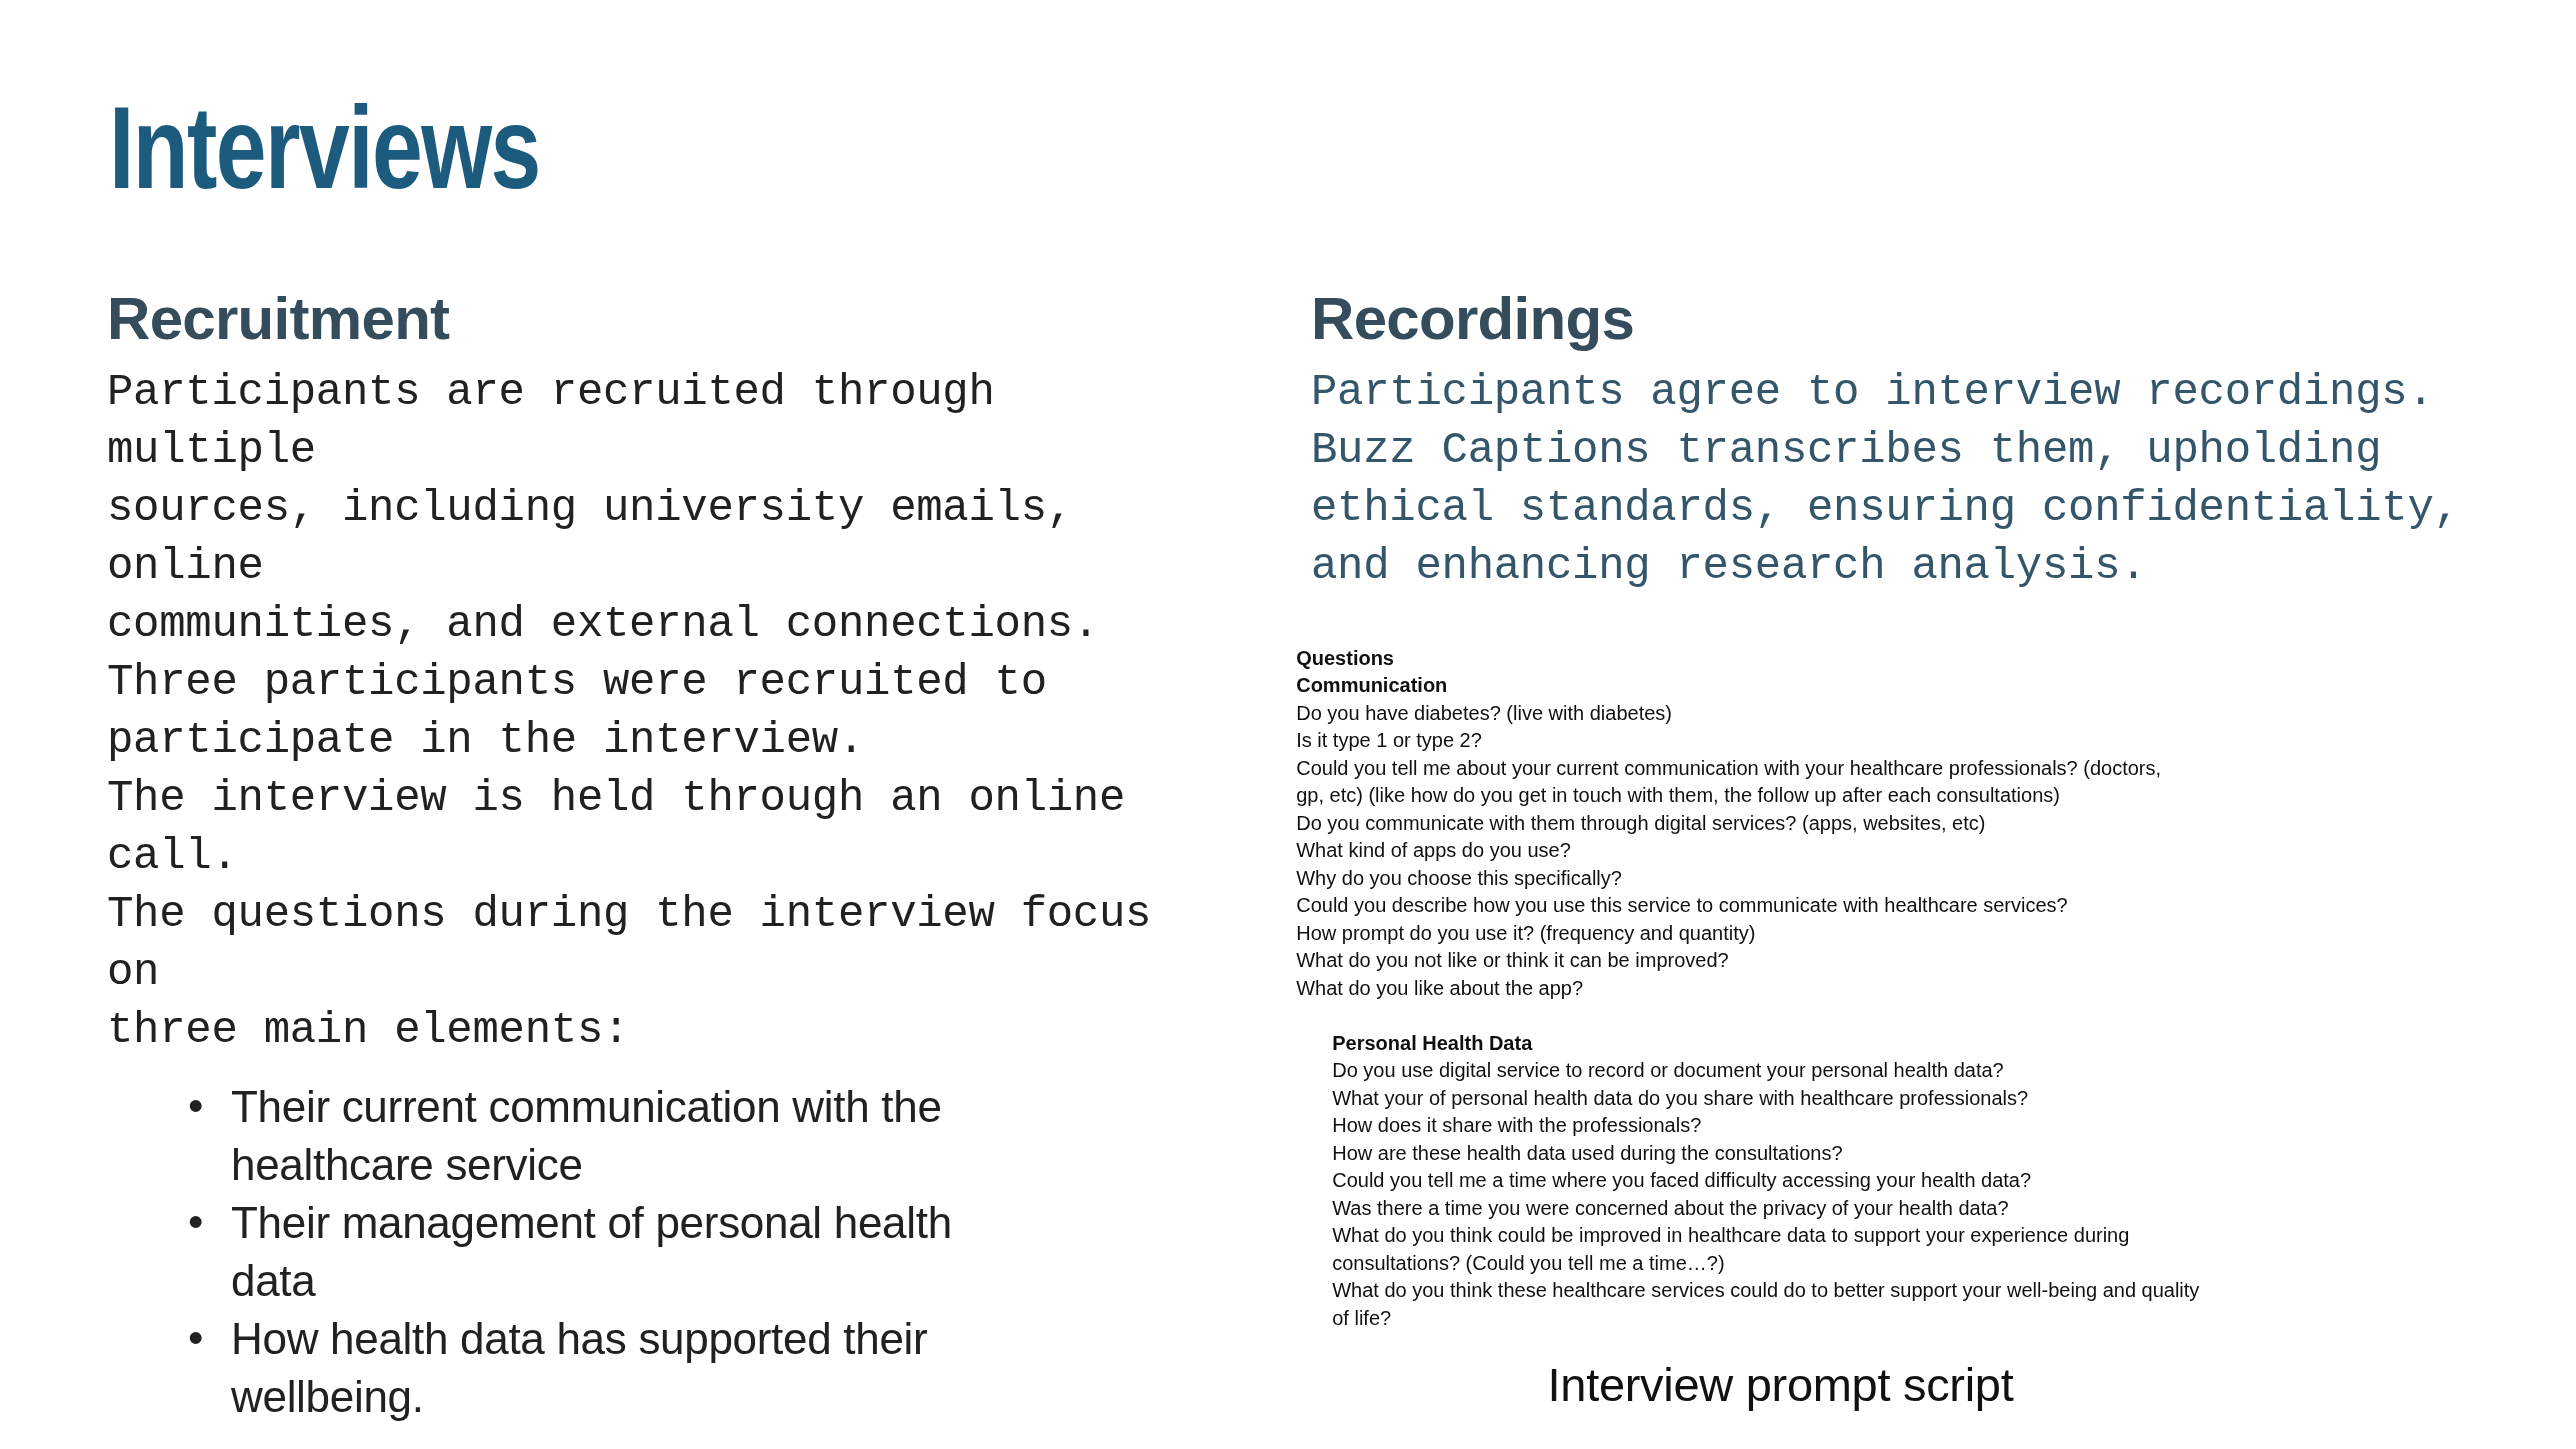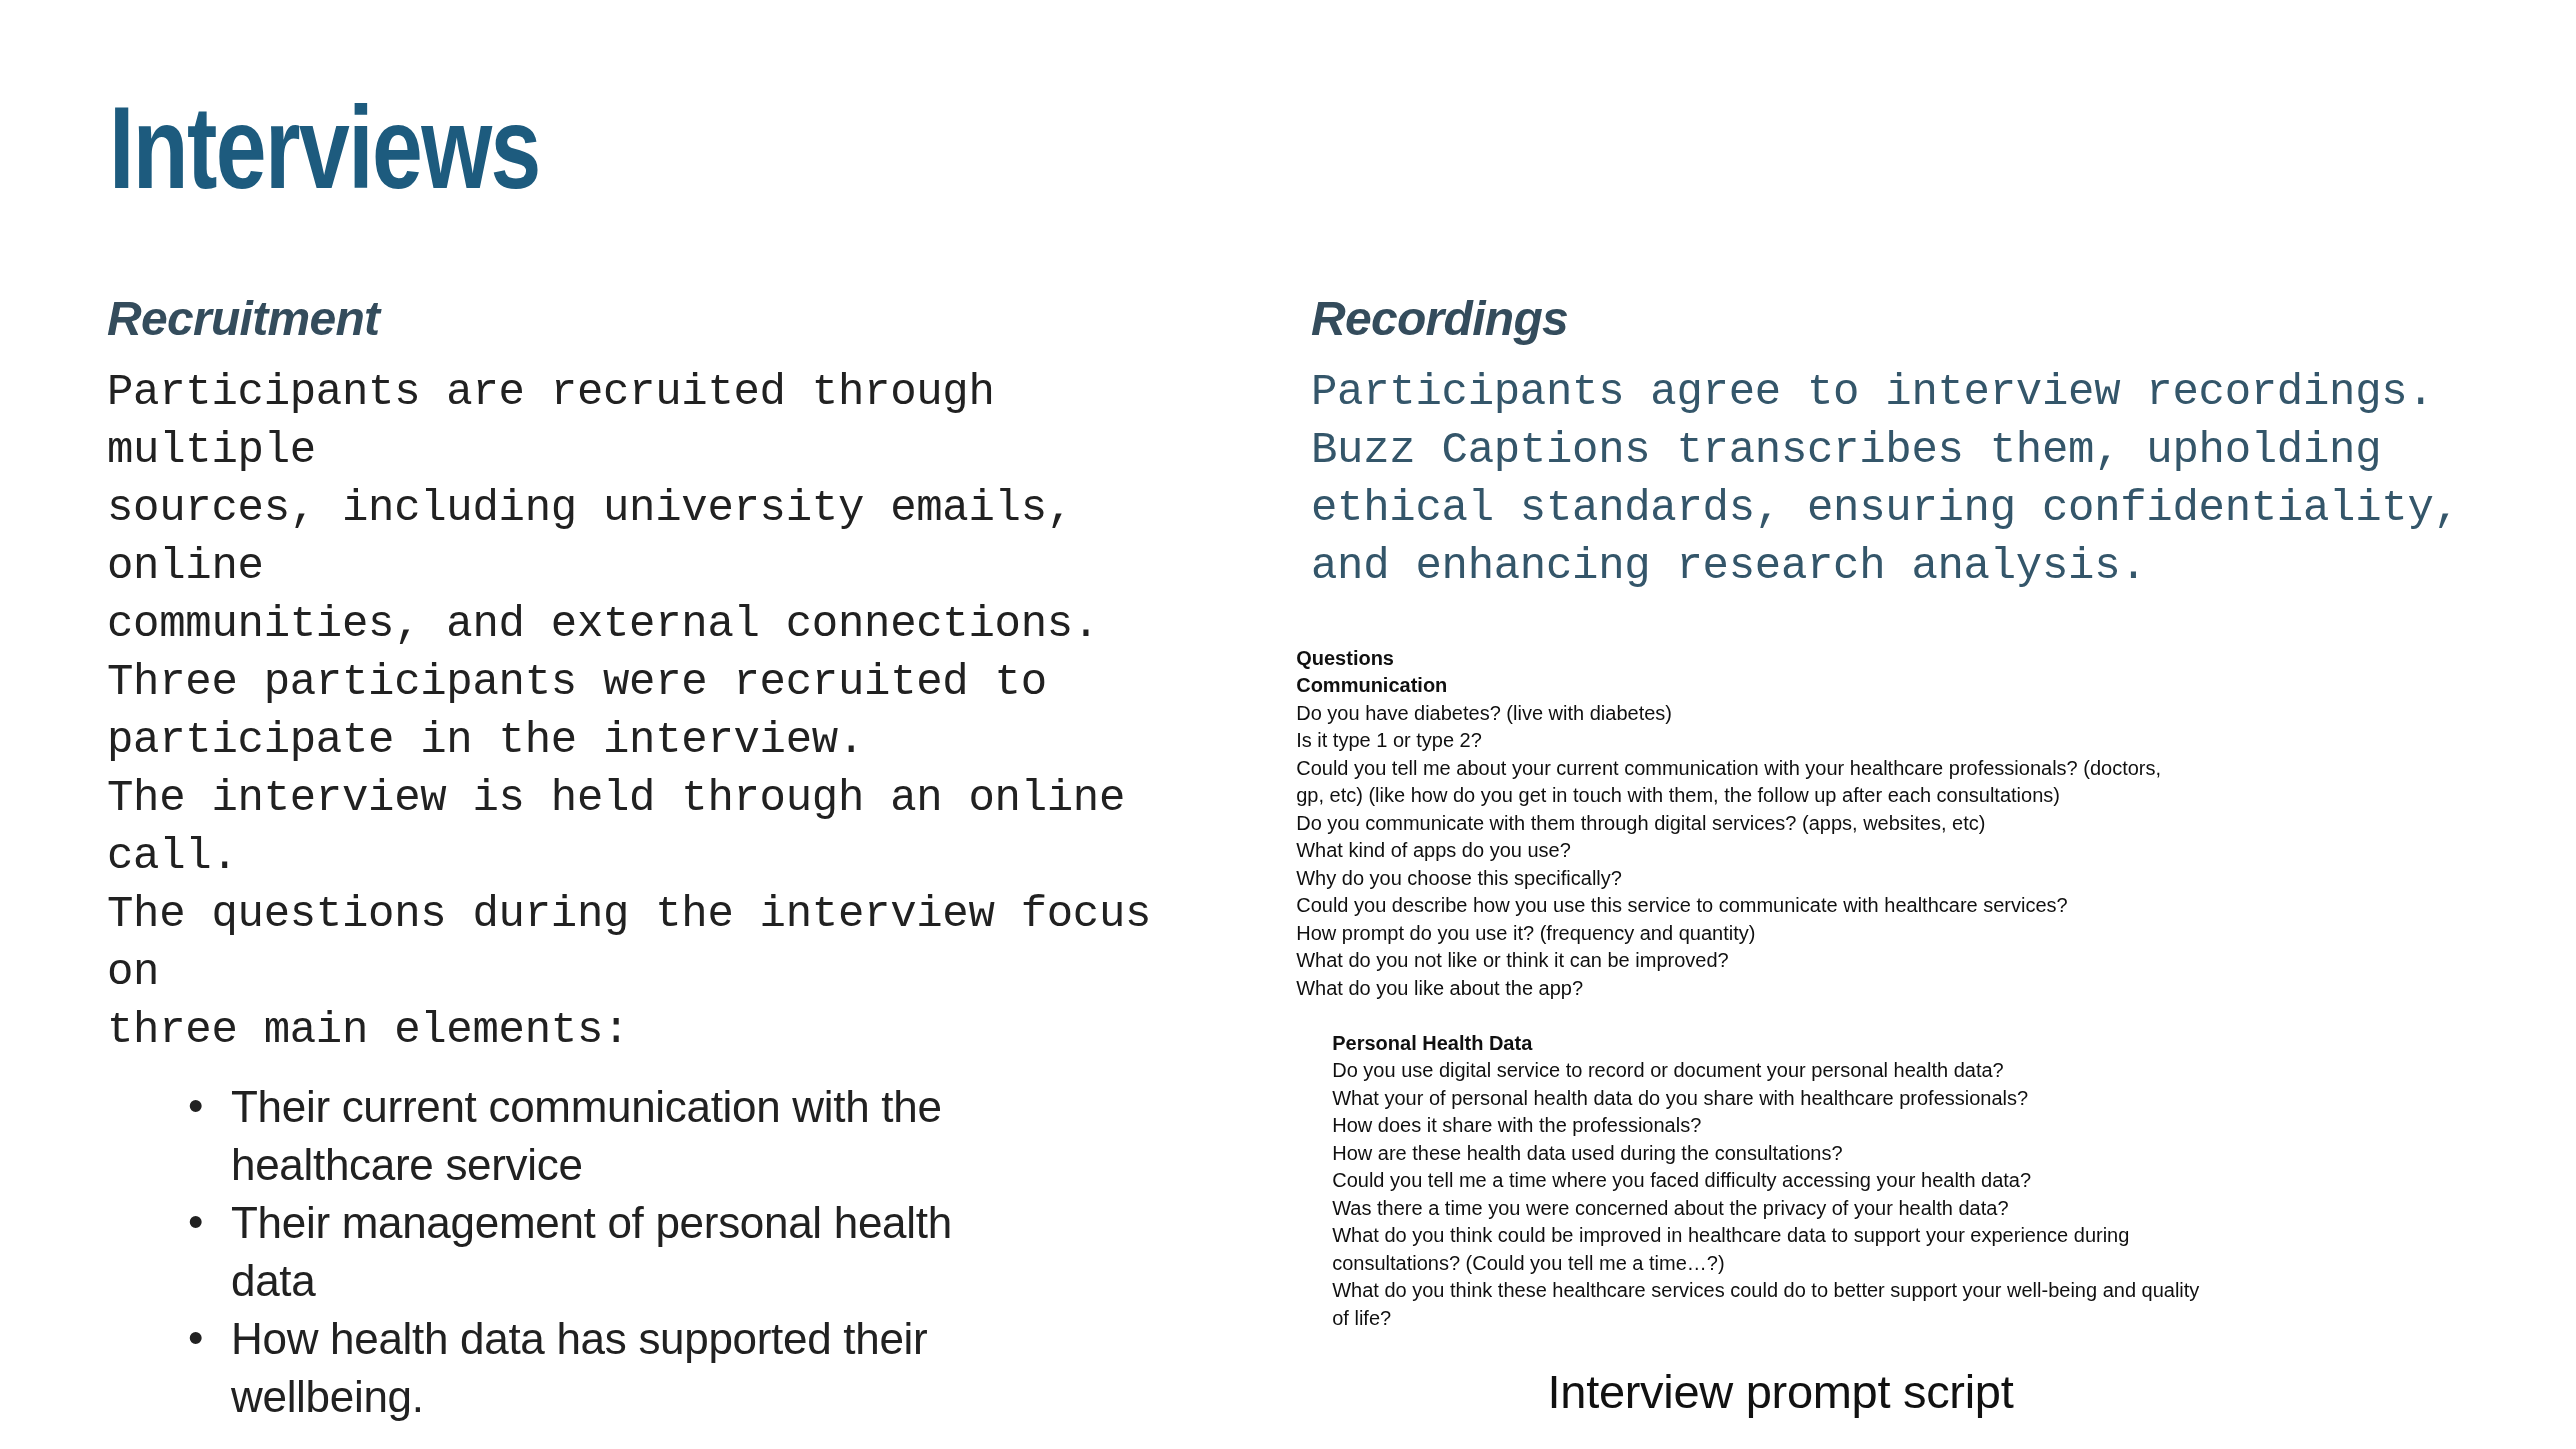--- a/index.html
+++ b/index.html
@@ -36,27 +36,26 @@
   }
   .col {
     position: absolute;
     top: 290px;
   }
   .col-left  { left: 107px;  width: 1087px; }
   .col-right { left: 1311px; width: 1174px; }
 
   .section-heading {
     margin: 0 0 14.8px 0;
-    font-size: 48px;
+    font-size: 60px;
     line-height: 58px;
     font-weight: 700;
     letter-spacing: -0.7px;
     color: var(--heading-color, #344c5c);
     white-space: nowrap;
-    font-style: italic;
   }
   .section-heading.second { margin-top: 75px; }
 
   .body-text {
     margin: 0;
     font-size: 44px;
     line-height: 58px;
     letter-spacing: -0.3px;
     white-space: pre-line;
     font-family: Liberation Mono, monospace;
@@ -92,21 +91,21 @@
     font-size: 20px;
     line-height: 27.5px;
   }
   .script-title { font-weight: 700; white-space: nowrap; }
   .script-section { margin-top: 0; }
   .script-section.gap { margin-top: 27.5px; margin-left: 36px; }
   .script-section-title { font-weight: 700; white-space: nowrap; }
   .script-line { white-space: nowrap; font-weight: 400; }
 
   .script-caption {
-    margin-top: 30px;
+    margin-top: 23px;
     width: 939px;
     text-align: center;
     font-size: 47px;
     line-height: 60px;
     letter-spacing: -0.3px;
     color: var(--caption-color, #111111);
   }
 </style>
 </head>
 <body style="--bg: #ffffff; --title-color: #1d5b7e; --heading-color: #344c5c; --body-left-color: #212121; --body-right-color: #34566a; --script-color: #101010; --caption-color: #111111;">

